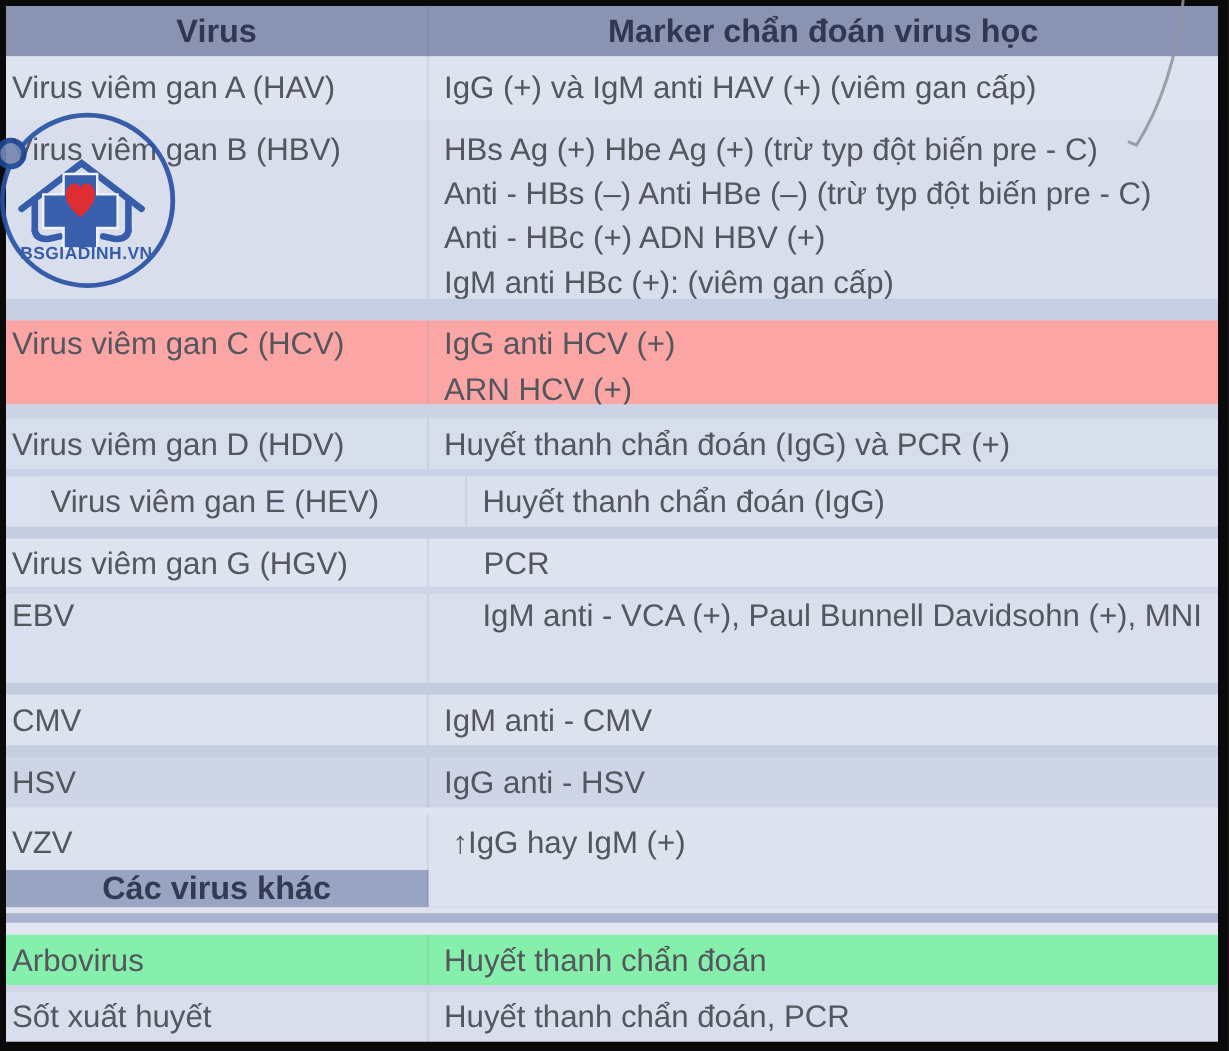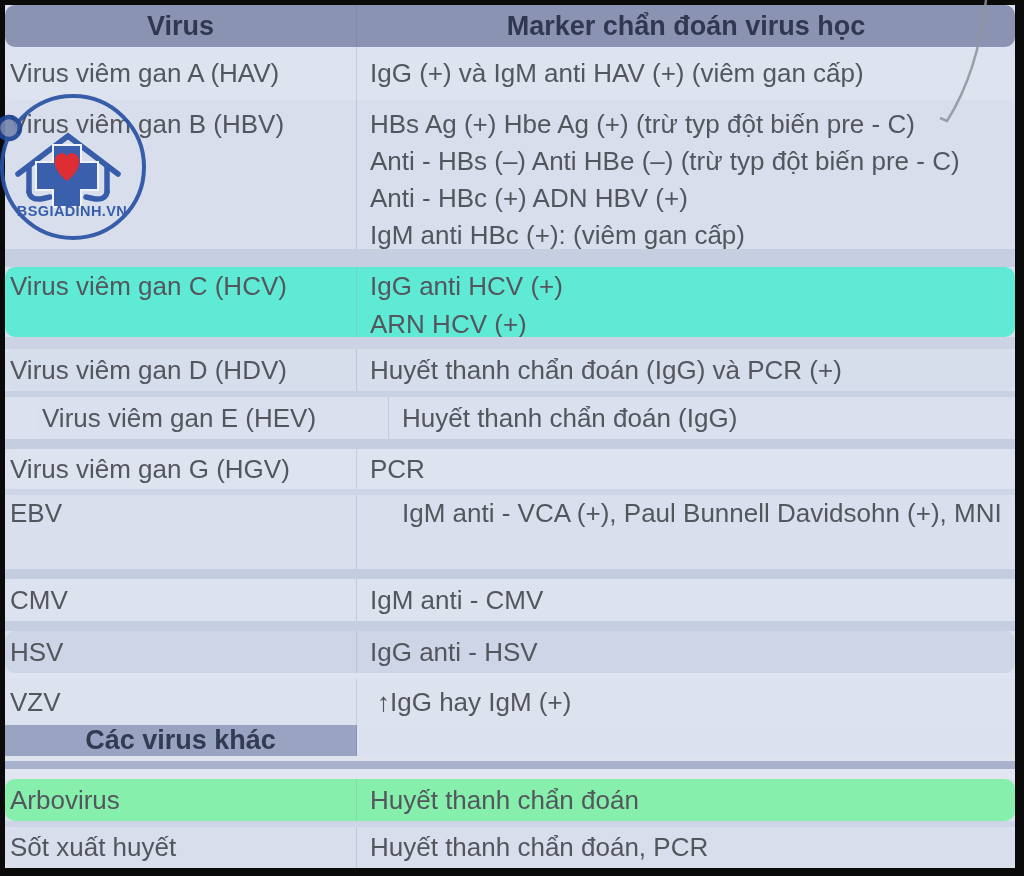--- a/index.html
+++ b/index.html
@@ -15,21 +15,21 @@
   }
   .content {
     position: relative;
     width: 100%; height: 100%;
     background: #dbe1ee;
     display: flex;
     flex-direction: column;
     overflow: hidden;
   }
 
-  .row { display: flex; width: 100%; flex: none; border-radius: 10px; }
+  .row { display: flex; width: 100%; flex: none; }
   .cell-left {
     width: 352px; flex: none;
     padding-left: 5px;
     border-right: 1px solid rgba(150,160,190,0.35);
     color: #54565e;
     font-size: 26px;
   }
   .cell-right {
     flex: 1;
     padding-left: 13px;
@@ -50,28 +50,28 @@
   .single .cell-left, .single .cell-right { display: flex; align-items: center; }
 
   
   .multi .cell-left { line-height: 37px; }
   .multi .marker-line { line-height: 37px; }
 
   #r-hav  { height: 53px;  background: #dde3ef; }
   #r-hbv  { height: 149px; background: #d8deec; }
   #r-hbv .cell-left, #r-hbv .cell-right { padding-top: 6px; }
   #s1     { height: 18px;  background: #c6cfe2; }
-  #r-hcv  { height: 70px;  background: #5eead4; }
+  #r-hcv  { height: 70px;  background: #fca5a5; }
   #r-hcv .marker-line, #r-hcv .cell-left { line-height: 38px; }
   #s2     { height: 12px;  background: #cbd3e5; }
   #r-hdv  { height: 42px;  background: #d6ddeb; }
   #s3     { height: 6px;   background: #c9d2e4; }
   #r-hev  { height: 42px;  background: #dae0ed; margin-left: 32px; }
   #s4     { height: 10px;  background: #c5cee1; }
-  #r-hgv  { height: 40px;  background: #dee3f0; }
+  #r-hgv  { height: 40px;  background: #dee3f0; gap: 33px; }
   #s5     { height: 6px;   background: #cdd5e6; }
   #r-ebv  { height: 74px;  background: #d9dfec; gap: 32px; }
   #s6     { height: 10px;  background: #c4cde0; }
   #r-cmv  { height: 42px;  background: #dce2ee; }
   #s7     { height: 10px;  background: #c6cfe2; }
   #r-hsv  { height: 42px;  background: #cdd5e6; }
   #s8     { height: 6px;   background: #dfe4f0; }
   #r-vzv  { height: 46px;  background: #dce2ee; }
   #r-vzv .cell-right { padding-left: 20px; }
 

